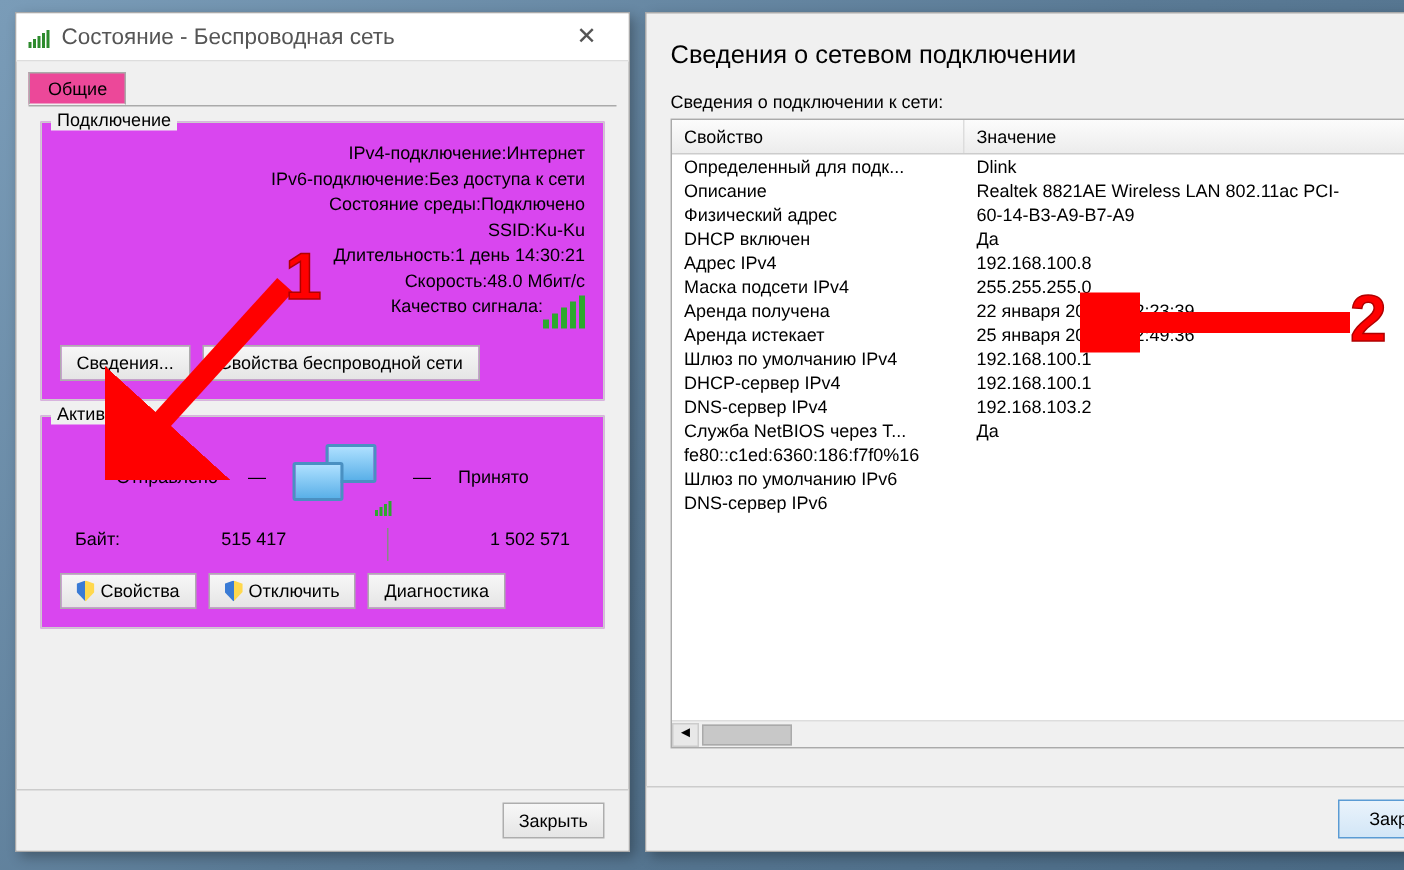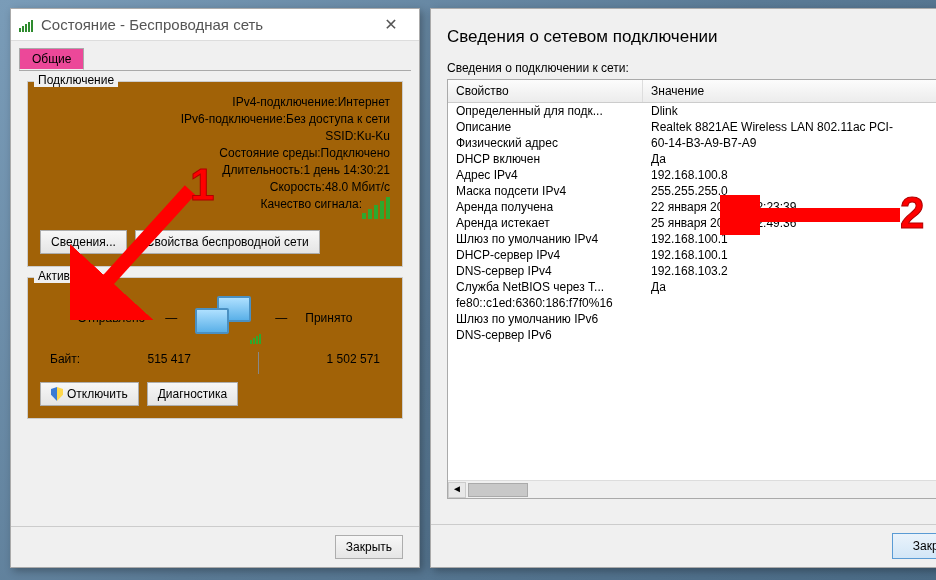--- a/index.html
+++ b/index.html
@@ -67,21 +67,21 @@
     border-bottom:1px solid #f0f0f0;
     padding: 3px 12px;
     font-size:12px;
   }
 
   .group-box {
     margin: 10px 16px;
     border: 1px solid #ccc;
     padding: 10px 12px 12px 12px;
     position: relative;
-    background: #a16207;
+    background: #d946ef;
   }
   .group-title {
     position:absolute; top:-9px; left:6px;
     background:#f0f0f0; padding:0 4px;
     font-size:12px;
   }
   .conn-row { display:flex; justify-content:flex-end; margin: 3px 0; }
   .conn-row .lbl { color:#000; }
   .conn-row .val { text-align:right; }
 
@@ -214,26 +214,26 @@
     <span class="group-title">Подключение</span>
     <div class="conn-row">
         <span class="lbl">IPv4-подключение:</span>
         <span class="val">Интернет</span>
       </div>
     <div class="conn-row">
         <span class="lbl">IPv6-подключение:</span>
         <span class="val">Без доступа к сети</span>
       </div>
     <div class="conn-row">
+        <span class="lbl">Состояние среды:</span>
+        <span class="val">Подключено</span>
+      </div>
+    <div class="conn-row">
         <span class="lbl">SSID:</span>
         <span class="val">Ku-Ku</span>
-      </div>
-    <div class="conn-row">
-        <span class="lbl">Состояние среды:</span>
-        <span class="val">Подключено</span>
       </div>
     <div class="conn-row">
         <span class="lbl">Длительность:</span>
         <span class="val">1 день 14:30:21</span>
       </div>
     <div class="conn-row">
         <span class="lbl">Скорость:</span>
         <span class="val">48.0 Мбит/с</span>
       </div>
     <div class="conn-row">
@@ -275,20 +275,24 @@
       <div class="bytes-row">
         <span>Байт:</span>
         <span>515 417</span>
         <span class="divider-v"></span>
         <span>1 502 571</span>
       </div>
     </div>
     <div class="btn-row">
       <button class="btn">
           <span class="shield"></span>
+          <span>Свойства</span>
+        </button>
+      <button class="btn">
+          <span class="shield"></span>
           <span>Отключить</span>
         </button>
       <button class="btn">Диагностика</button>
     </div>
   </div>
 
   <div class="footer">
     <button class="btn">Закрыть</button>
   </div>
 </div>

